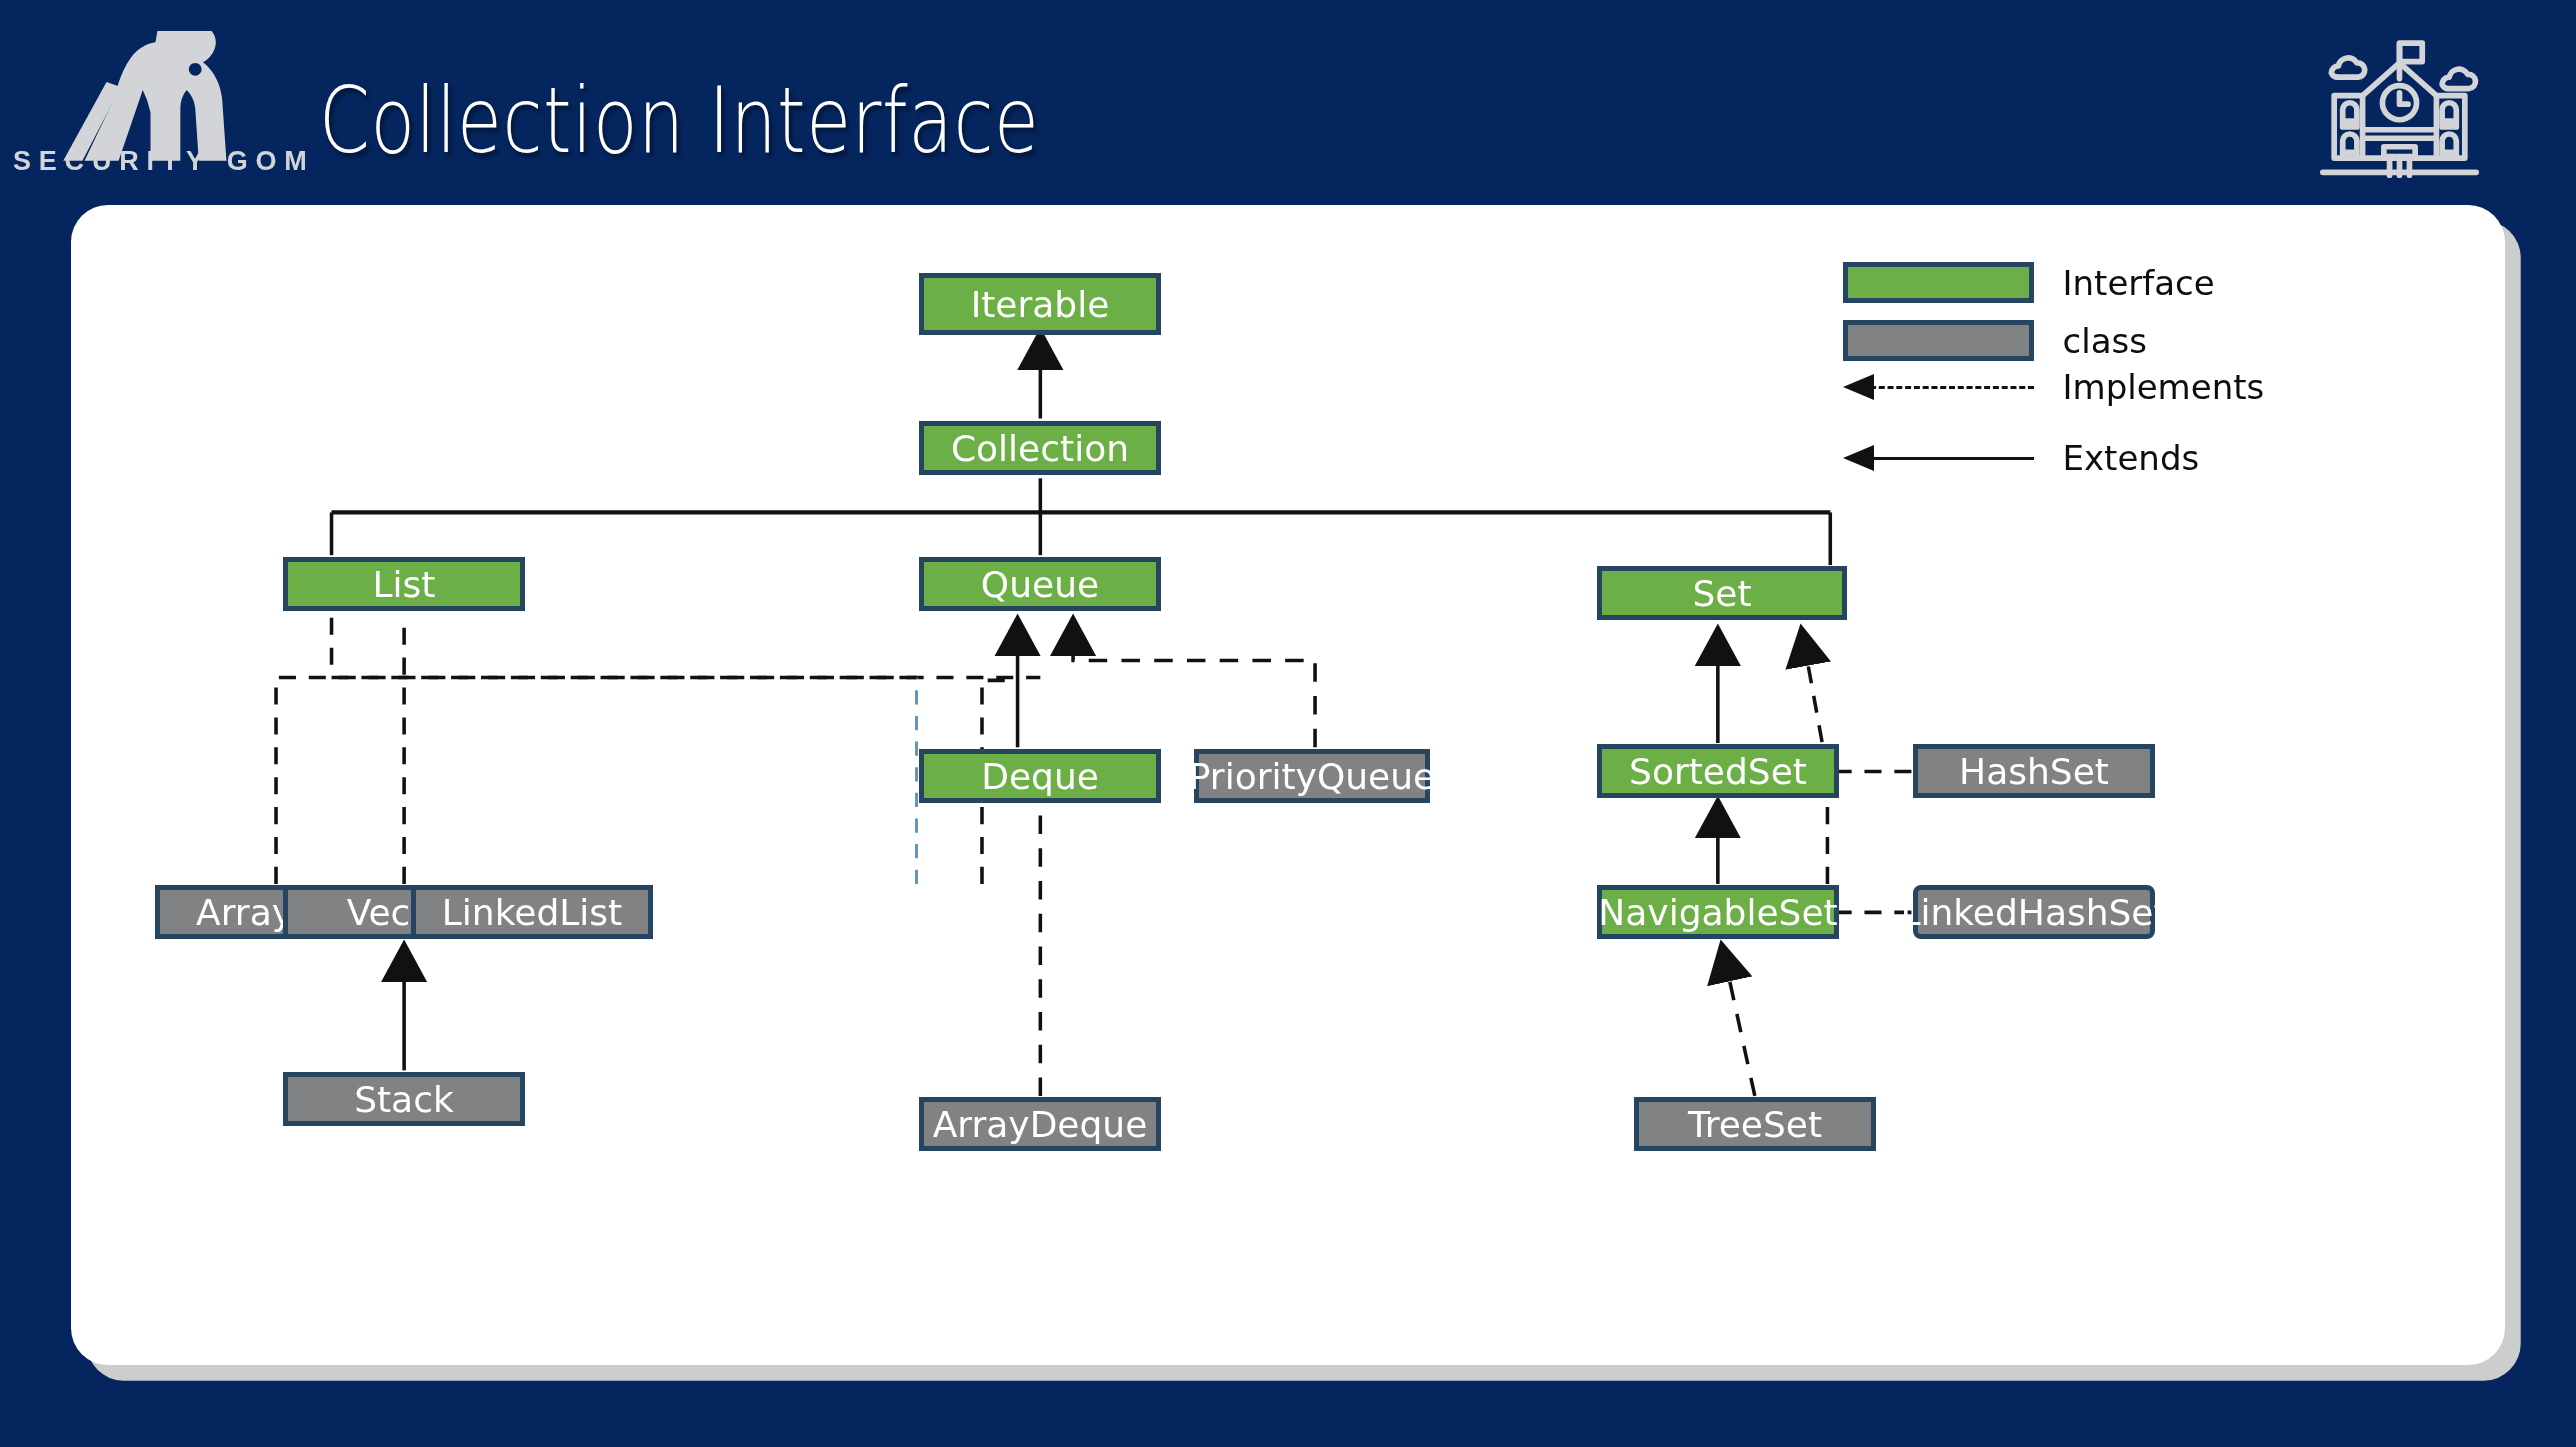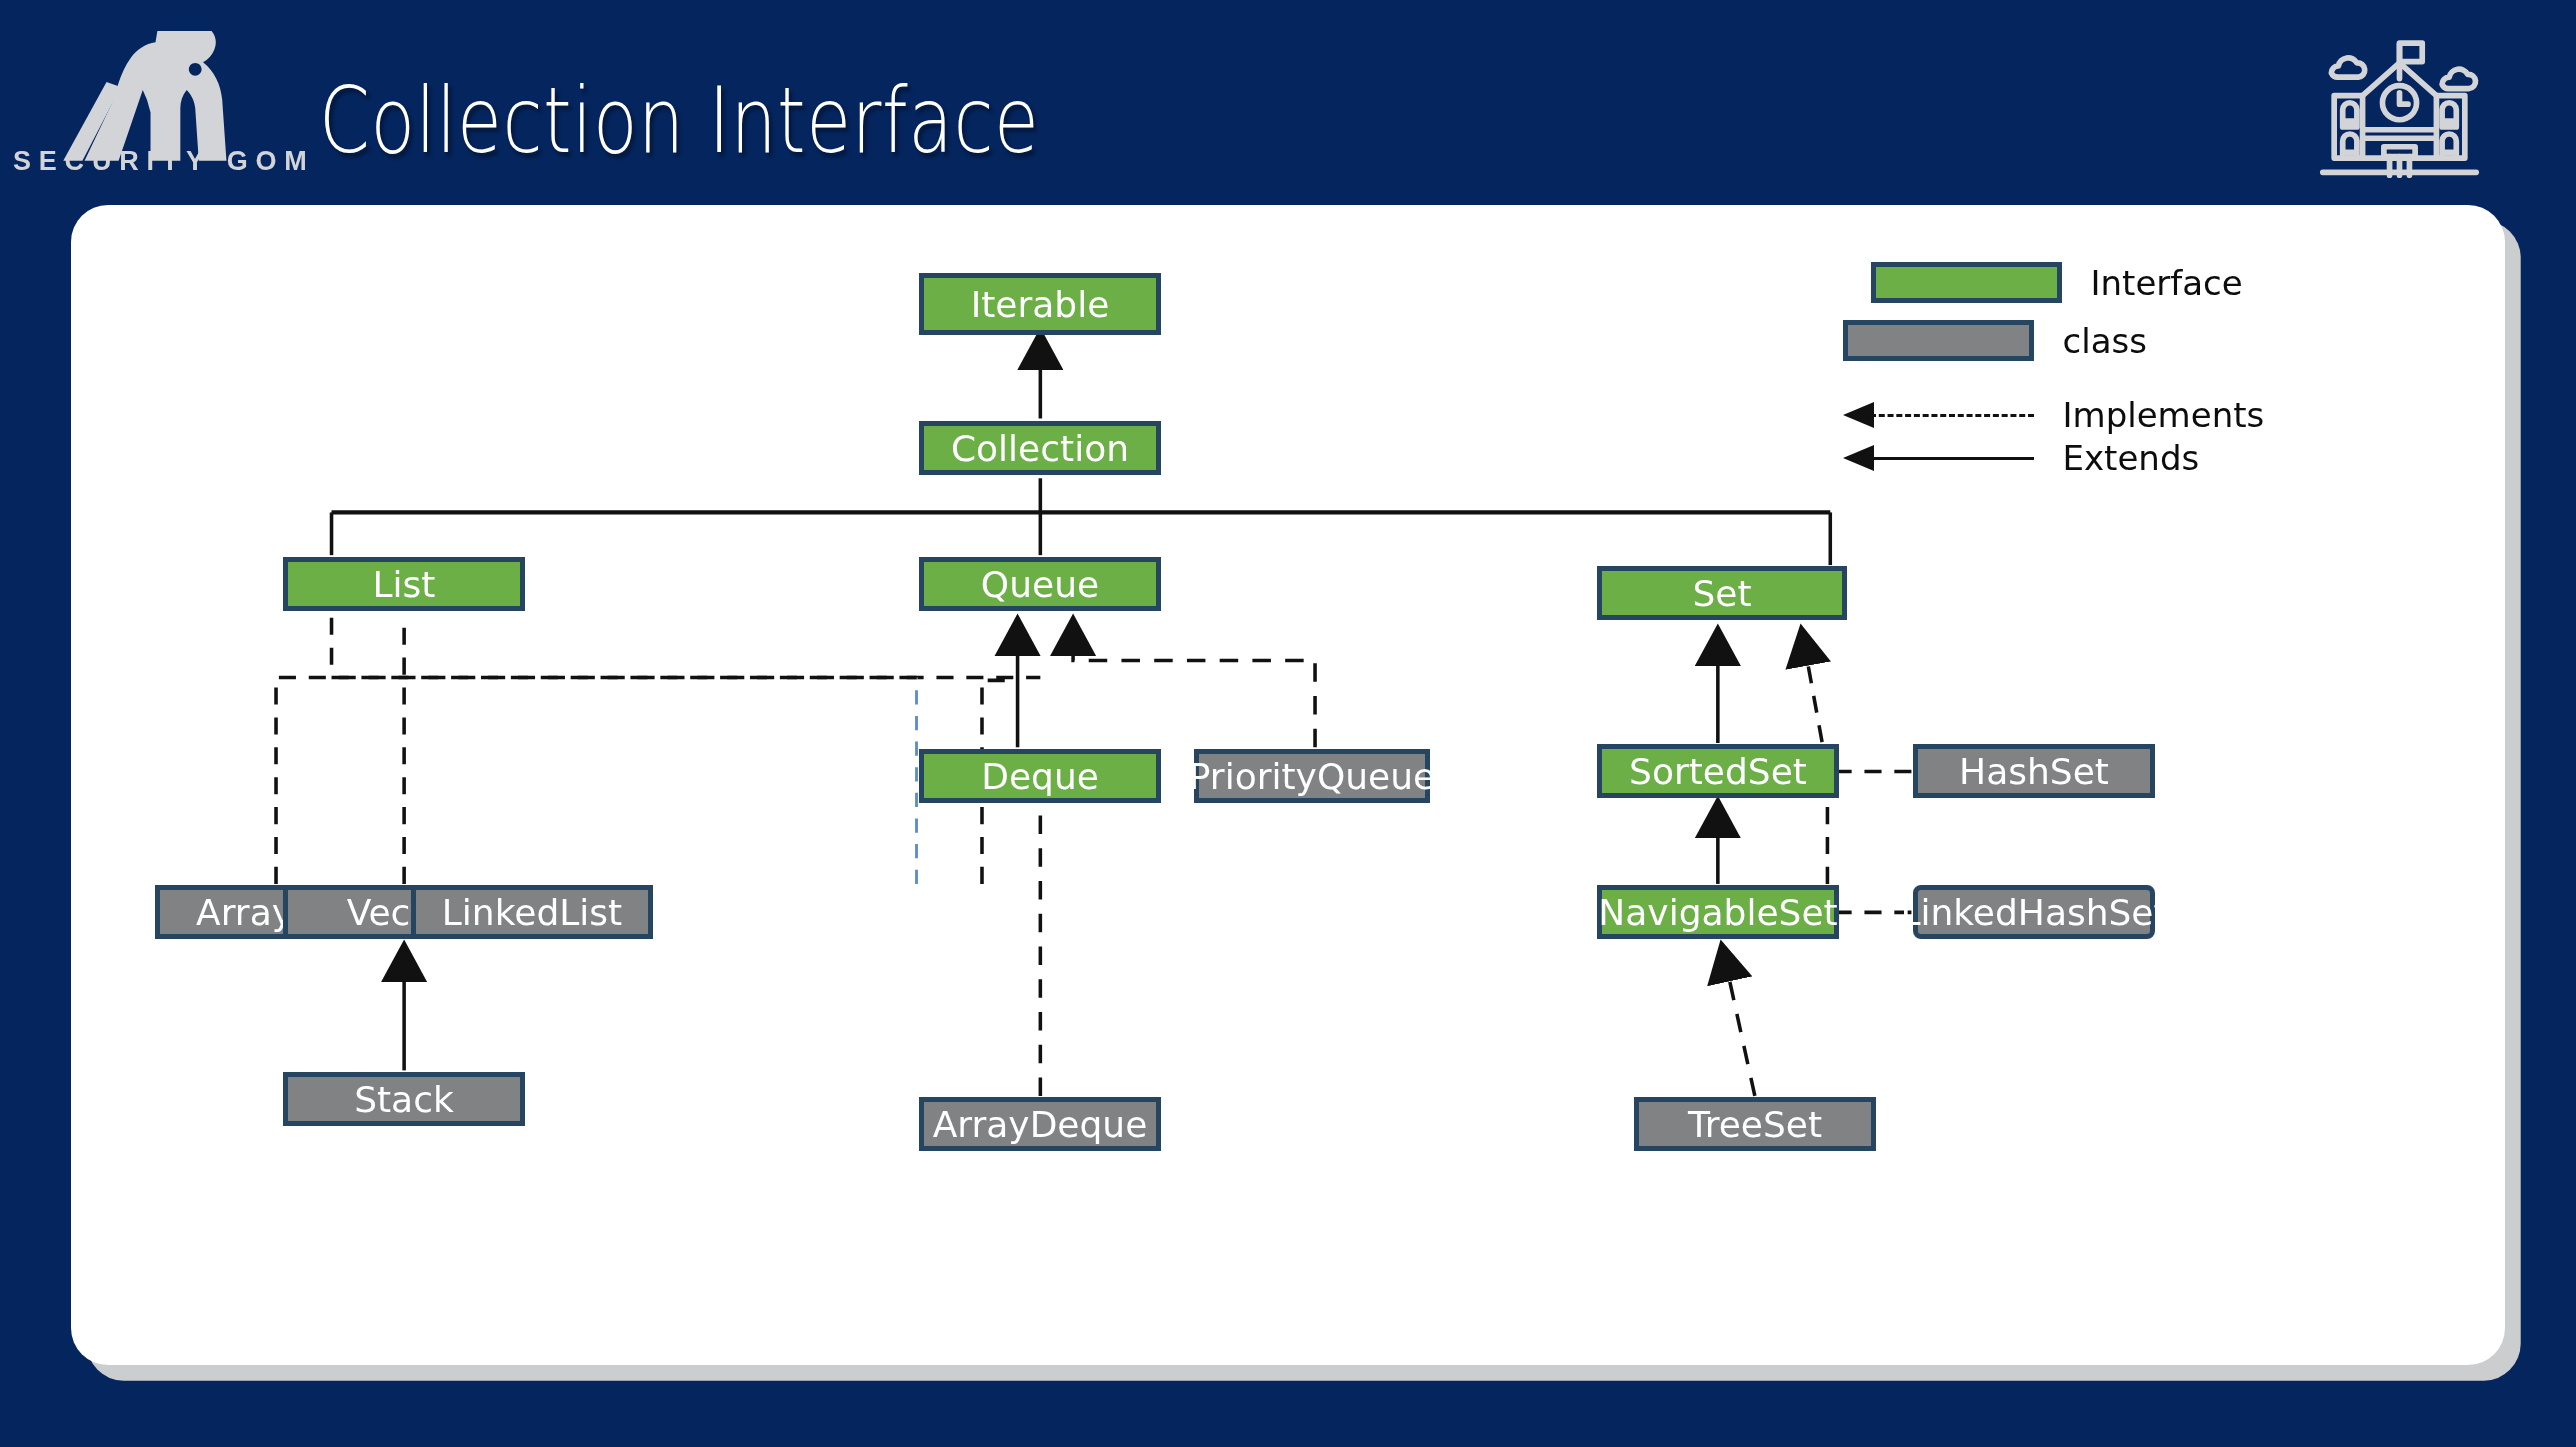--- a/index.html
+++ b/index.html
@@ -242,31 +242,31 @@
   </div>
   <div class="node klass" style="left:848px;top:892px;width:242px;height:54px;">
     <span>ArrayDeque</span>
   </div>
   <div class="node klass" style="left:1563px;top:892px;width:242px;height:54px;">
     <span>TreeSet</span>
   </div>
 
   <div id="legend">
 
-    <div class="lg-row" style="top:0;left:0;margin-left:28px;">
+    <div class="lg-row" style="top:0;left:0;">
       <div class="lg-swatch iface"></div>
       <div class="lg-label">Interface</div>
     </div>
 
     <div class="lg-row" style="top:58px;left:0;">
       <div class="lg-swatch klass"></div>
       <div class="lg-label">class</div>
     </div>
 
-    <div class="lg-row" style="top:133px;left:0;">
+    <div class="lg-row" style="top:105px;left:0;">
       <div class="lg-line dash">
         <div class="shaft"></div>
           <div class="head"></div>
       </div>
       <div class="lg-label">Implements</div>
     </div>
 
     <div class="lg-row" style="top:176px;left:0;">
       <div class="lg-line">
         <div class="shaft"></div>

